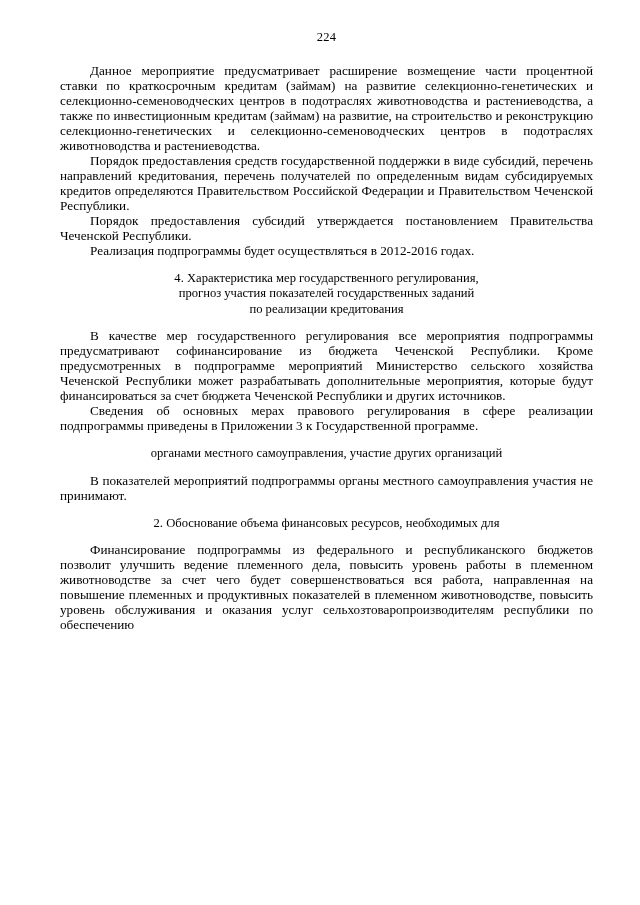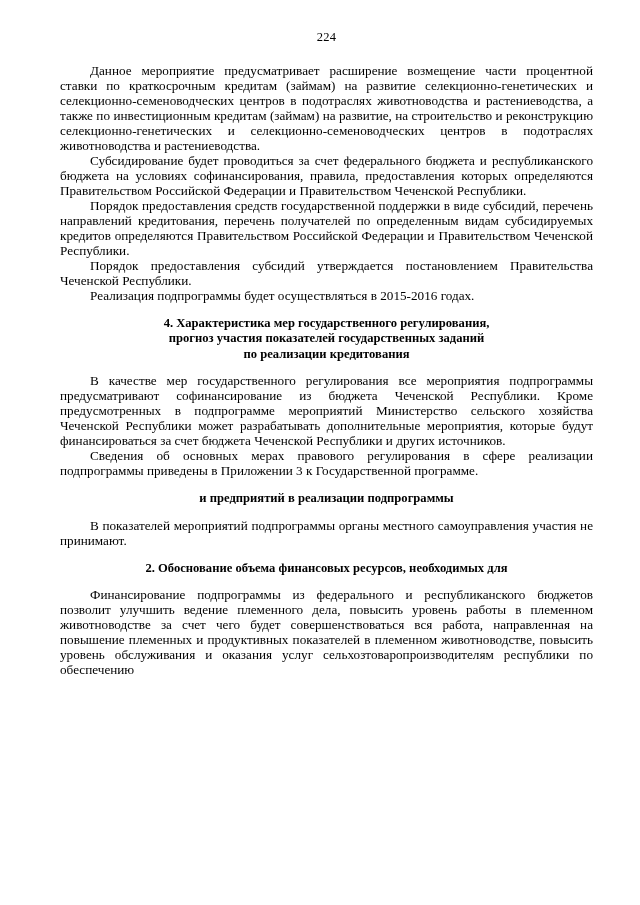--- a/index.html
+++ b/index.html
@@ -35,52 +35,51 @@
     text-indent: 30px;
     hyphens: none;
   }
   .para + .para {
     margin-top: 0;
   }
   .heading {
     margin: 9px 0 4px 0;
     font-size: 12.6px;
     line-height: 15.4px;
-    font-weight: bold;
+    font-weight: normal;
     text-align: center;
     text-indent: 0;
   }
   .heading-spaced-top {
     margin-top: 13px;
   }
   .block-gap {
     height: 7px;
   }
 </style>
 </head>
 <body>
 
 <div class="page">
   <div class="page-number">224</div>
   <div id="content">
       <p class="para">Данное мероприятие предусматривает расширение возмещение части процентной ставки по краткосрочным кредитам (займам) на развитие селекционно-генетических и селекционно-семеноводческих центров в подотраслях животноводства и растениеводства, а также по инвестиционным кредитам (займам) на развитие, на строительство и реконструкцию селекционно-генетических и селекционно-семеноводческих центров в подотраслях животноводства и растениеводства.</p>
-      <p class="para">Субсидирование будет проводиться за счет федерального бюджета и республиканского бюджета на условиях софинансирования, правила, предоставления которых определяются Правительством Российской Федерации и Правительством Чеченской Республики.</p>
       <p class="para">Порядок предоставления средств государственной поддержки в виде субсидий, перечень направлений кредитования, перечень получателей по определенным видам субсидируемых кредитов определяются Правительством Российской Федерации и Правительством Чеченской Республики.</p>
       <p class="para">Порядок предоставления субсидий утверждается постановлением Правительства Чеченской Республики.</p>
-      <p class="para">Реализация подпрограммы будет осуществляться в 2015-2016 годах.</p>
+      <p class="para">Реализация подпрограммы будет осуществляться в 2012-2016 годах.</p>
       <div class="heading heading-spaced-top">
         <div>4. Характеристика мер государственного регулирования,</div>
         <div>прогноз участия показателей государственных заданий</div>
         <div>по реализации кредитования</div>
       </div>
       <div class="block-gap"></div>
       <p class="para">В качестве мер государственного регулирования все мероприятия подпрограммы предусматривают софинансирование из бюджета Чеченской Республики. Кроме предусмотренных в подпрограмме мероприятий Министерство сельского хозяйства Чеченской Республики может разрабатывать дополнительные мероприятия, которые будут финансироваться за счет бюджета Чеченской Республики и других источников.</p>
       <p class="para">Сведения об основных мерах правового регулирования в сфере реализации подпрограммы приведены в Приложении 3 к Государственной программе.</p>
       <div class="heading heading-spaced-top">
-        <div>и предприятий в реализации подпрограммы</div>
+        <div>органами местного самоуправления, участие других организаций</div>
       </div>
       <div class="block-gap"></div>
       <p class="para">В показателей мероприятий подпрограммы органы местного самоуправления участия не принимают.</p>
       <div class="heading heading-spaced-top">
         <div>2. Обоснование объема финансовых ресурсов, необходимых для</div>
       </div>
       <div class="block-gap"></div>
       <p class="para">Финансирование подпрограммы из федерального и республиканского бюджетов позволит улучшить ведение племенного дела, повысить уровень работы в племенном животноводстве за счет чего будет совершенствоваться вся работа, направленная на повышение племенных и продуктивных показателей в племенном животноводстве, повысить уровень обслуживания и оказания услуг сельхозтоваропроизводителям республики по обеспечению</p>
     </div>
 </div>

